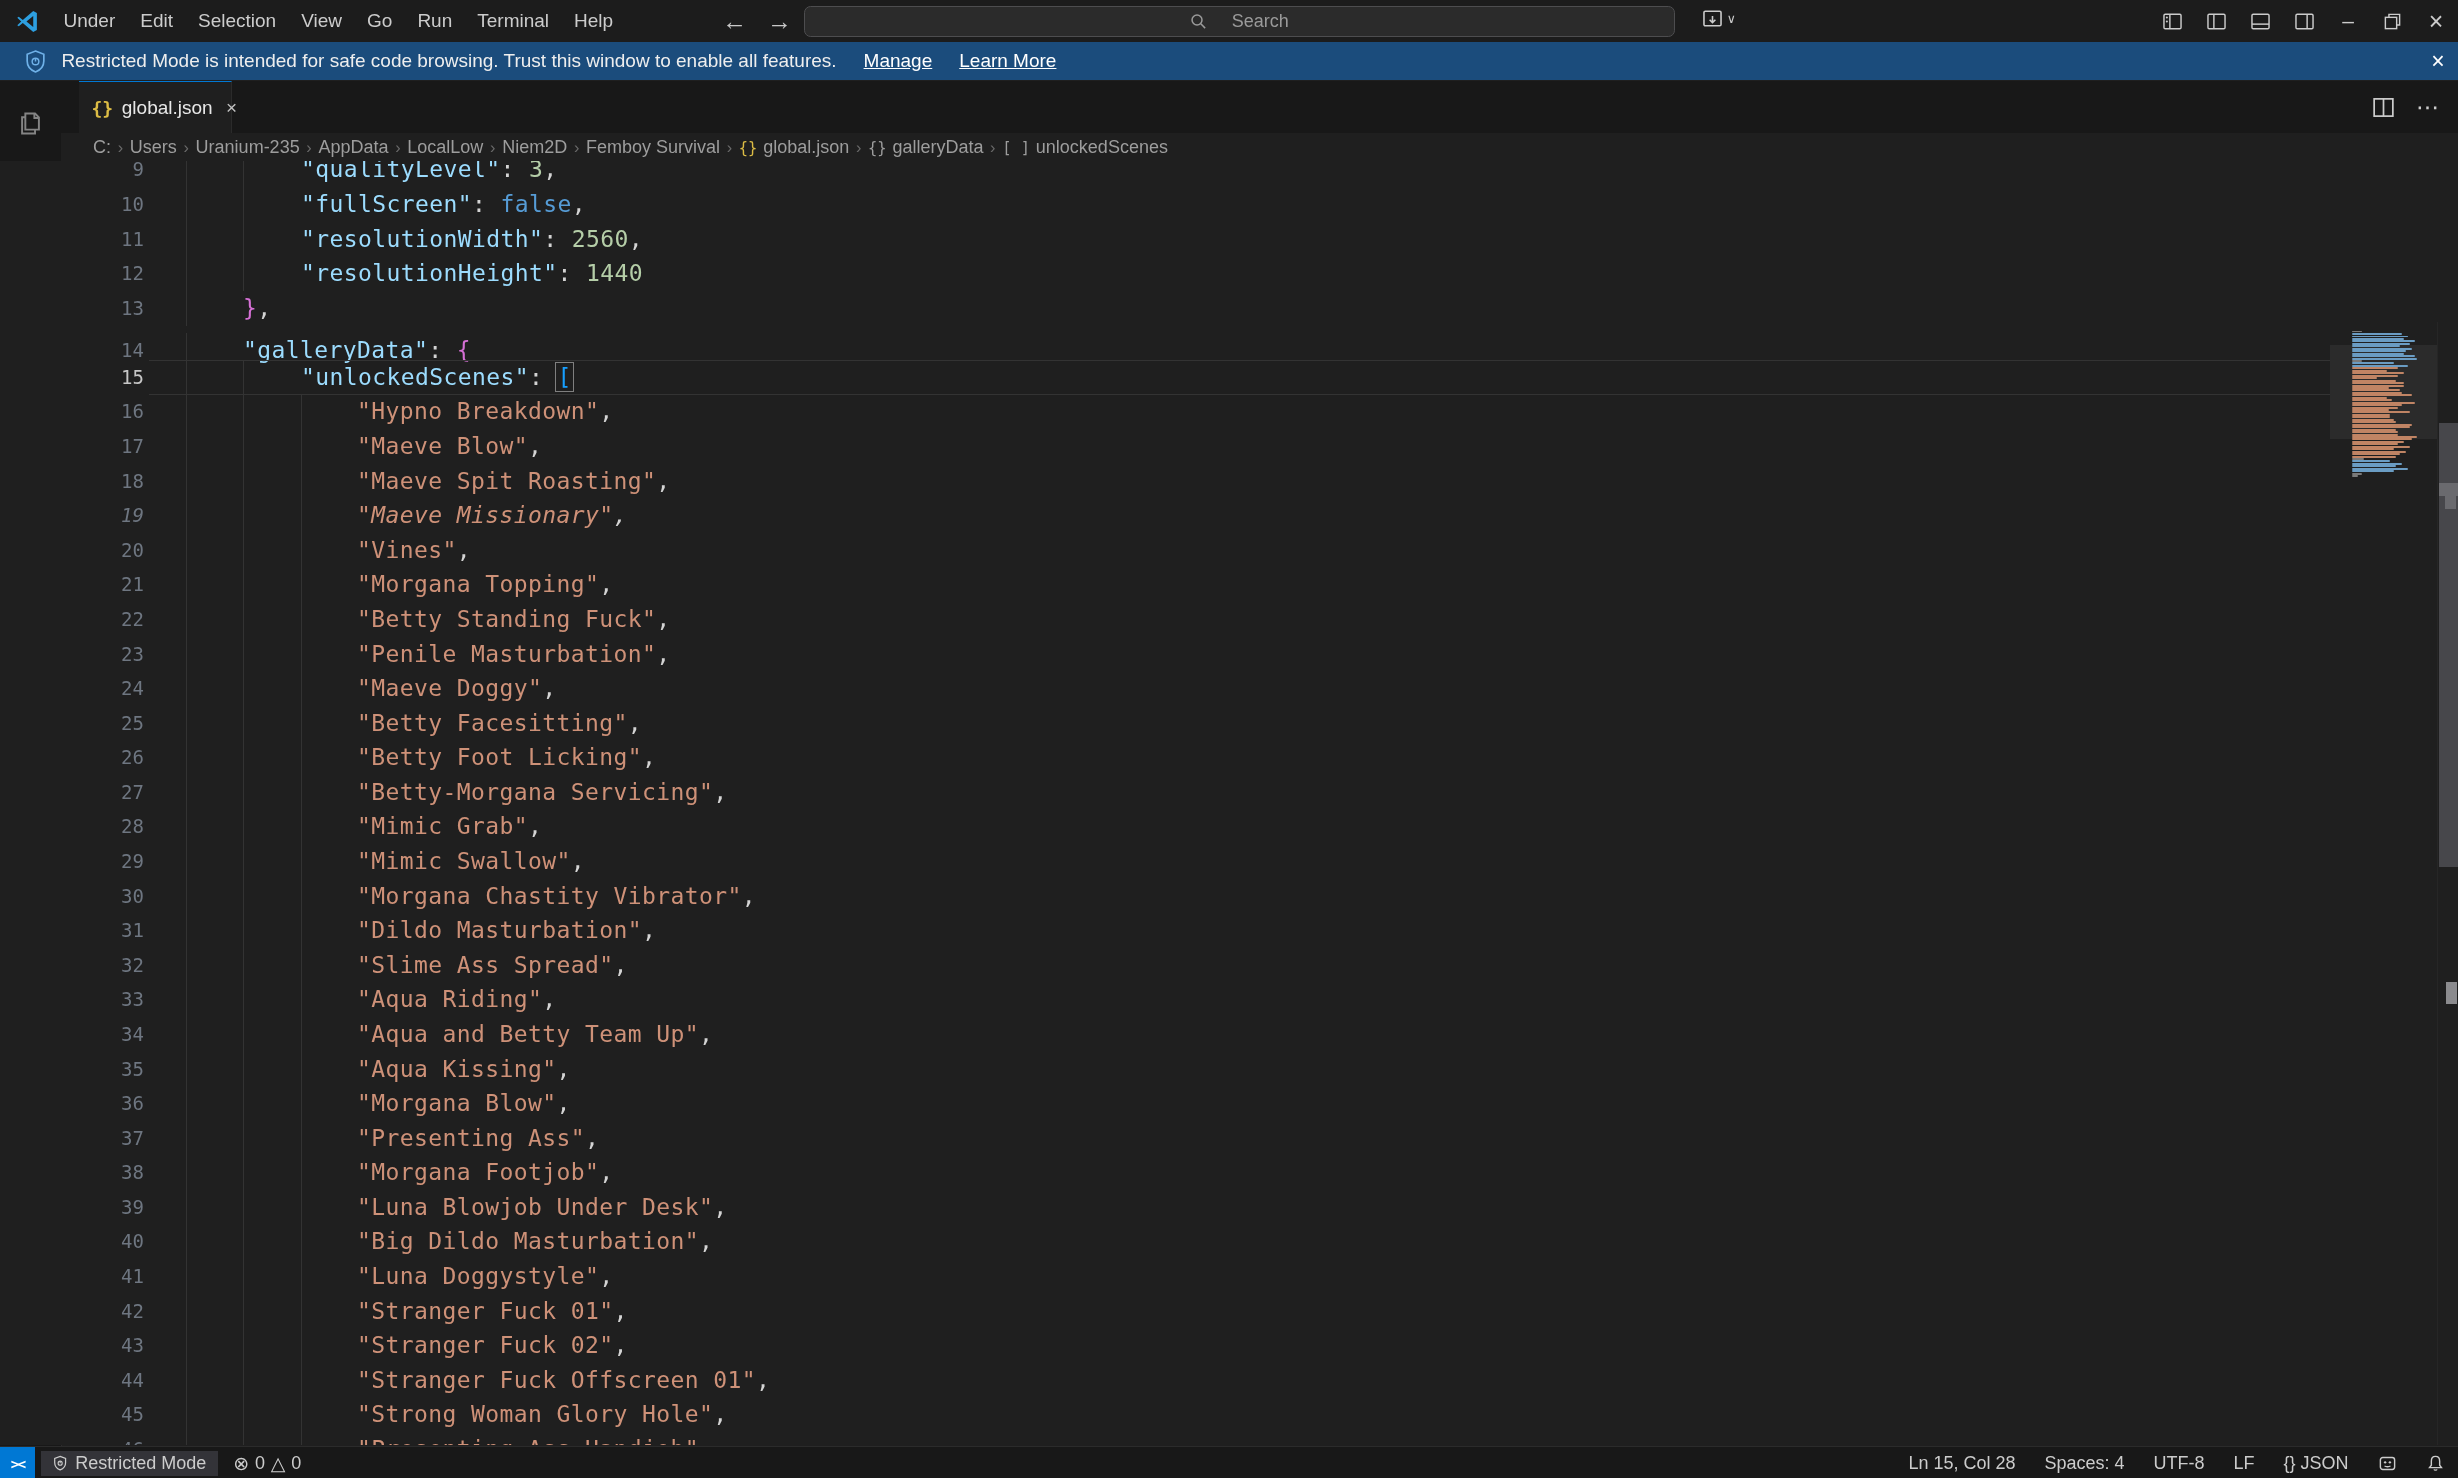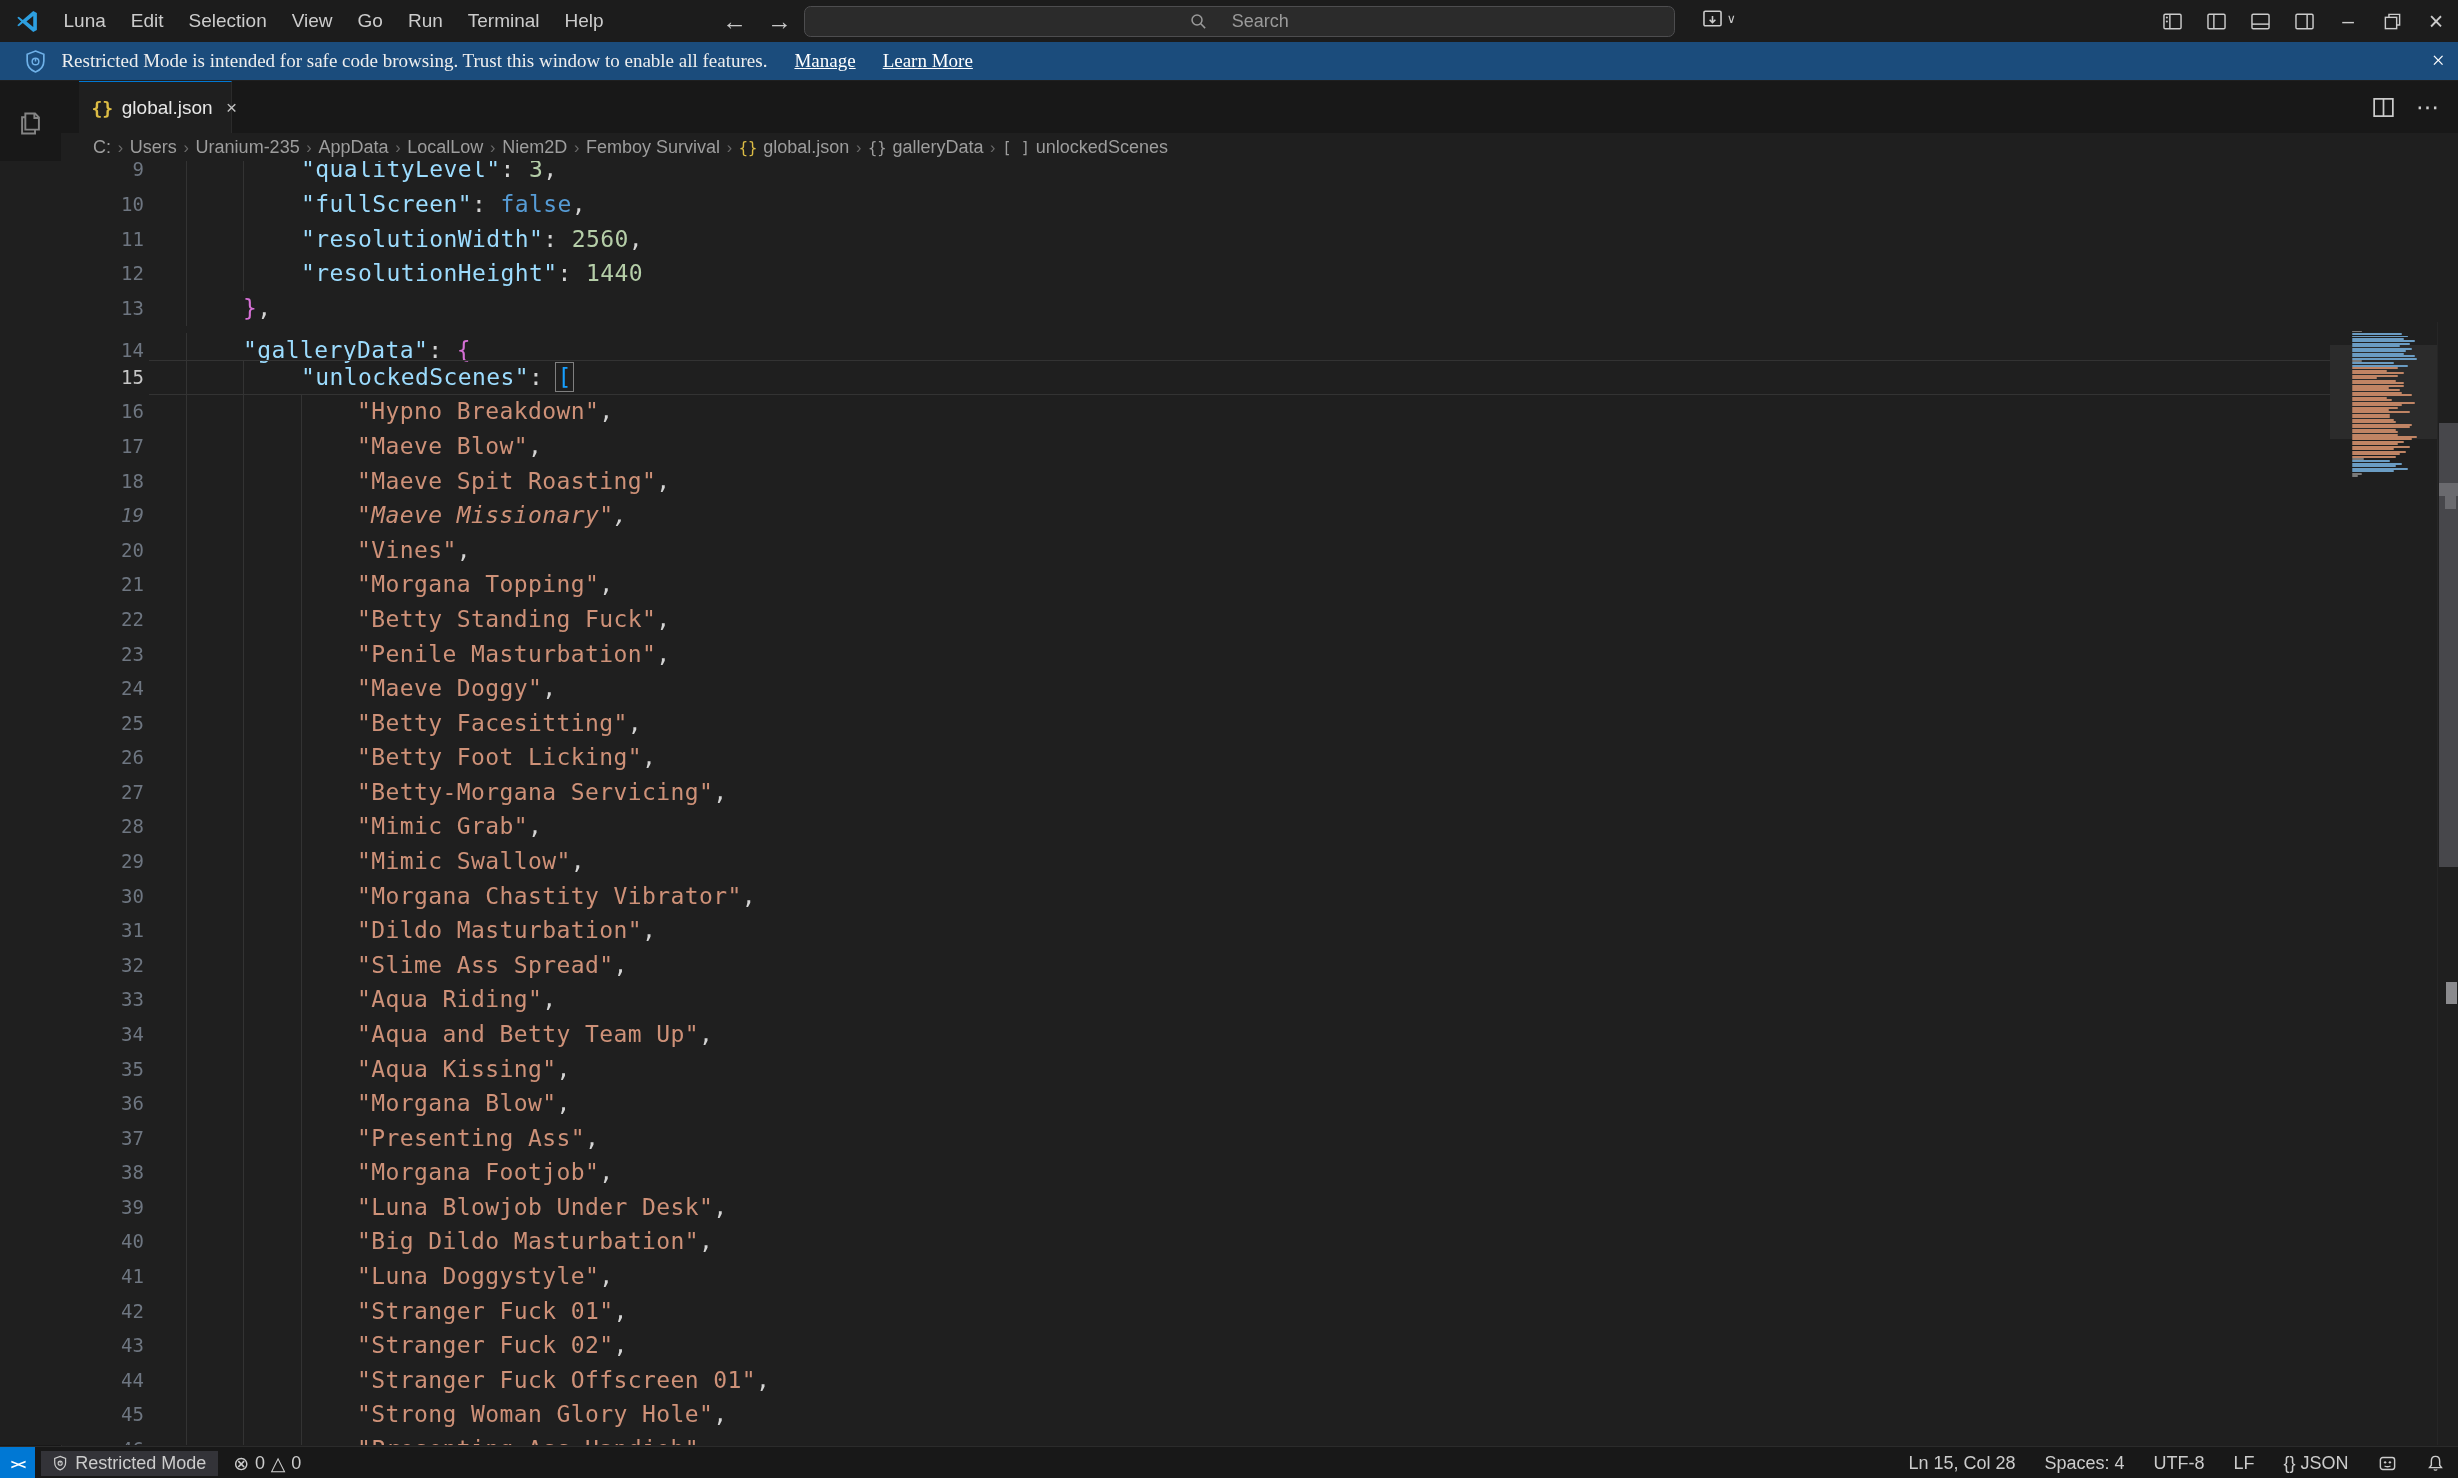--- a/index.html
+++ b/index.html
@@ -10,21 +10,21 @@
   .menu-item{color:#cccccc;font-size:19px;padding:0 12.5px;line-height:42px;cursor:default;}
   #vscode-logo{position:absolute;left:15.4px;top:8.6px;width:25px;height:25px;}
   .navarrow{color:#c8c8c8;font-size:25px;line-height:42px;position:absolute;top:0;}
   #searchbox{position:absolute;left:804px;top:5.8px;width:869px;height:29px;background:#2b2b2b;
     border:1px solid #4d4d4f;border-radius:6.7px;display:flex;align-items:center;justify-content:center;
     color:#9a9a9a;font-size:18px;gap:24px;}
   #layout-extra{position:absolute;left:1702px;top:7.7px;display:flex;align-items:center;color:#cccccc;}
   #win-icons{position:absolute;right:0;top:0;height:42px;display:flex;align-items:center;}
   .wicon{width:44px;height:42px;display:flex;align-items:center;justify-content:center;color:#cccccc;}
   
-  #banner{position:absolute;left:0;top:42px;width:2458px;height:38px;background:#1b4c7c;display:flex;align-items:center;font-family:Liberation Serif, serif;}
+  #banner{position:absolute;left:0;top:42px;width:2458px;height:38px;background:#1b4c7c;display:flex;align-items:center;}
   #banner .txt{color:#eeeeee;font-size:19px;margin-left:13.4px;}
   #banner a{color:#ffffff;text-decoration:underline;font-size:19px;margin-left:27px;cursor:pointer;}
   #banner-close{position:absolute;right:13.4px;color:#ffffff;font-size:23px;}
   #banner-shield{margin-left:23px;}
   
   #activitybar{position:absolute;left:0;top:81px;width:61px;height:1365px;background:#181818;border-right:1px solid #2b2b2b;}
   .act-icn{position:absolute;left:0;width:61px;height:50px;display:flex;align-items:center;justify-content:center;}
   
   #tabbar{position:absolute;left:61px;top:81px;width:2397px;height:52px;background:#181818;}
   #tab-active{position:absolute;left:18px;top:0;width:152px;height:52px;background:#1f1f1f;border-top:1.9px solid #0078d4;
@@ -74,21 +74,21 @@
   svg{display:block;}
 </style>
 </head>
 <body>
 
 <div id="titlebar">
   <svg id="vscode-logo" viewBox="0 0 24 24">
     <path fill="#2d9fe0" d="M17.5 2 L21 3.8 V20.2 L17.5 22 L7.5 13.5 L3.6 16.6 L2.2 15.6 L6 12 L2.2 8.4 L3.6 7.4 L7.5 10.5 Z M17.5 6.8 L11 12 L17.5 17.2 Z"></path>
   </svg>
   <div id="menubar">
-      <div class="menu-item">Luna</div>
+      <div class="menu-item">Under</div>
       <div class="menu-item">Edit</div>
       <div class="menu-item">Selection</div>
       <div class="menu-item">View</div>
       <div class="menu-item">Go</div>
       <div class="menu-item">Run</div>
       <div class="menu-item">Terminal</div>
       <div class="menu-item">Help</div>
     </div>
   <span class="navarrow" style="left:722px;">←</span>
   <span class="navarrow" style="left:767px;">→</span>

